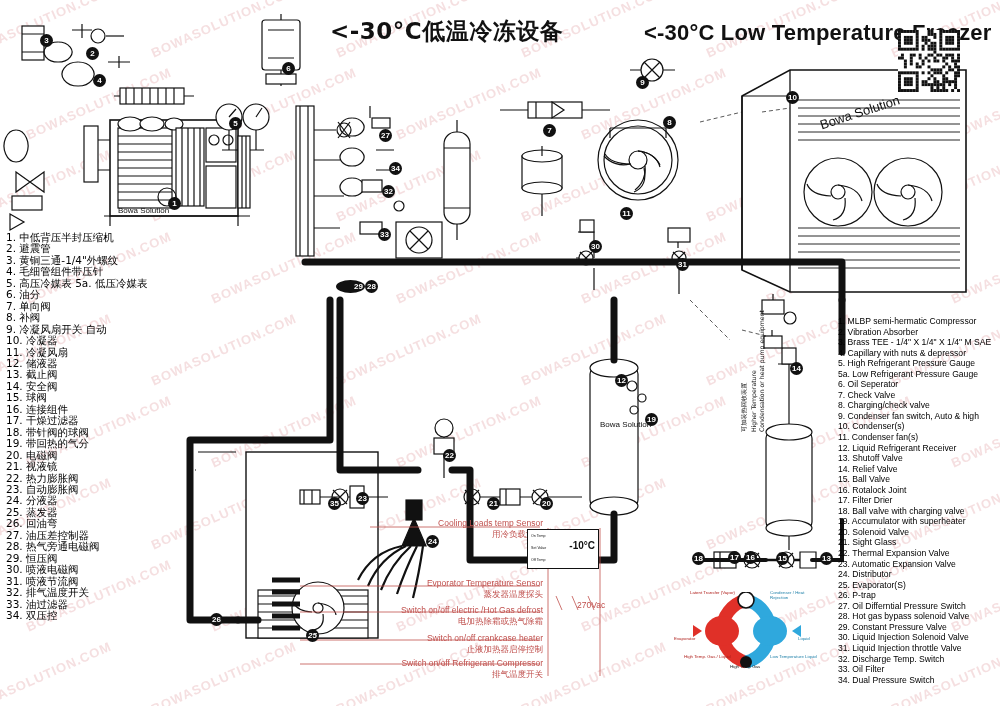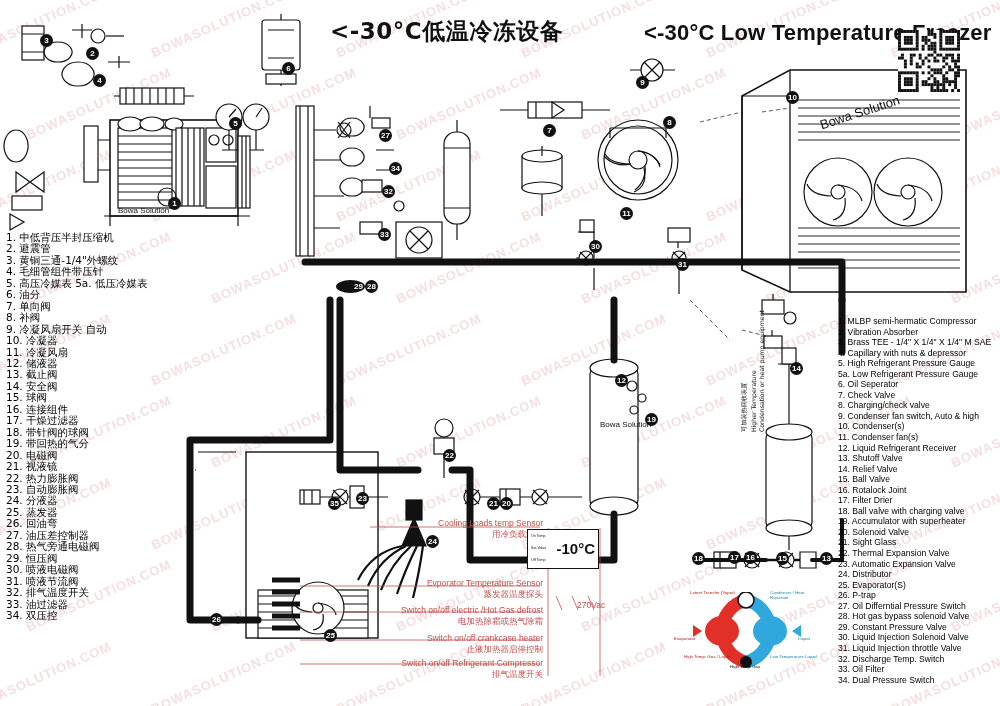--- a/index.html
+++ b/index.html
@@ -114,21 +114,21 @@
 
   
   #cycle{position:absolute;left:672px;top:592px;width:148px;height:78px;}
 
   
   #controller{
     position:absolute;left:527px;top:529px;width:70px;height:38px;
     border:1.3px solid #111;background:#fff;
   }
   #controller .ctl-val{
-    position:absolute;right:3px;top:10px;font-size:15px;font-weight:bold;color:#111;
+    position:absolute;right:3px;top:10px;font-size:10px;font-weight:bold;color:#111;
     font-family:"Liberation Sans", sans-serif;
   }
   #controller .ctl-lbl{
     position:absolute;left:3px;font-size:3.6px;color:#111;
     font-family:"Liberation Sans", sans-serif;
   }
 
   .unit-word{
     position:absolute;color:#111;font-size:13px;
     font-family:"Liberation Sans", sans-serif;
@@ -458,26 +458,26 @@
       <div class="bullet" style="left: 786px; top: 91px;">10</div>
       <div class="bullet" style="left: 620px; top: 207px;">11</div>
       <div class="bullet" style="left: 615px; top: 374px;">12</div>
       <div class="bullet" style="left: 820px; top: 552px;">13</div>
       <div class="bullet" style="left: 790px; top: 362px;">14</div>
       <div class="bullet" style="left: 776px; top: 552px;">15</div>
       <div class="bullet" style="left: 744px; top: 551px;">16</div>
       <div class="bullet" style="left: 728px; top: 551px;">17</div>
       <div class="bullet" style="left: 692px; top: 552px;">18</div>
       <div class="bullet" style="left: 645px; top: 413px;">19</div>
-      <div class="bullet" style="left: 500px; top: 497px;">20</div>
+      <div class="bullet" style="left: 540px; top: 497px;">20</div>
       <div class="bullet" style="left: 487px; top: 497px;">21</div>
       <div class="bullet" style="left: 443px; top: 449px;">22</div>
       <div class="bullet" style="left: 356px; top: 492px;">23</div>
       <div class="bullet" style="left: 426px; top: 535px;">24</div>
-      <div class="bullet" style="left: 324px; top: 629px; font-style: italic;">25</div>
+      <div class="bullet" style="left: 306px; top: 629px; font-style: italic;">25</div>
       <div class="bullet" style="left: 210px; top: 613px;">26</div>
       <div class="bullet" style="left: 379px; top: 129px;">27</div>
       <div class="bullet" style="left: 365px; top: 280px;">28</div>
       <div class="bullet" style="left: 336px; top: 280px; padding-left: 16px;">29</div>
       <div class="bullet" style="left: 589px; top: 240px;">30</div>
       <div class="bullet" style="left: 676px; top: 258px;">31</div>
       <div class="bullet" style="left: 382px; top: 185px;">32</div>
       <div class="bullet" style="left: 378px; top: 228px;">33</div>
       <div class="bullet" style="left: 389px; top: 162px;">34</div>
       <div class="bullet" style="left: 328px; top: 497px;">35</div>

